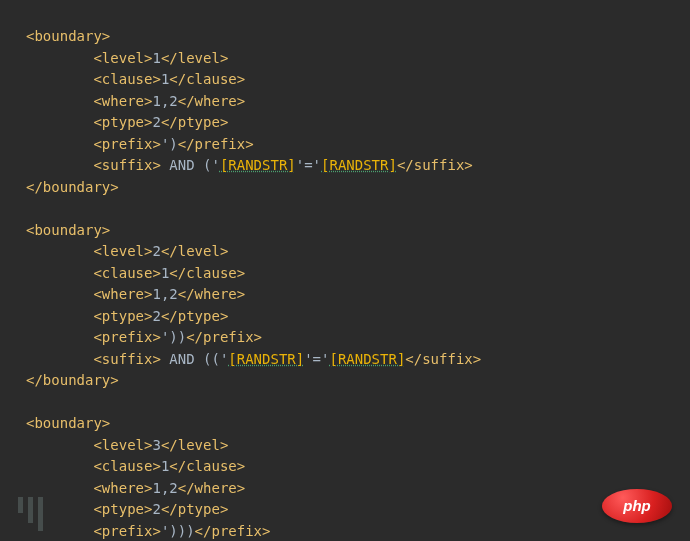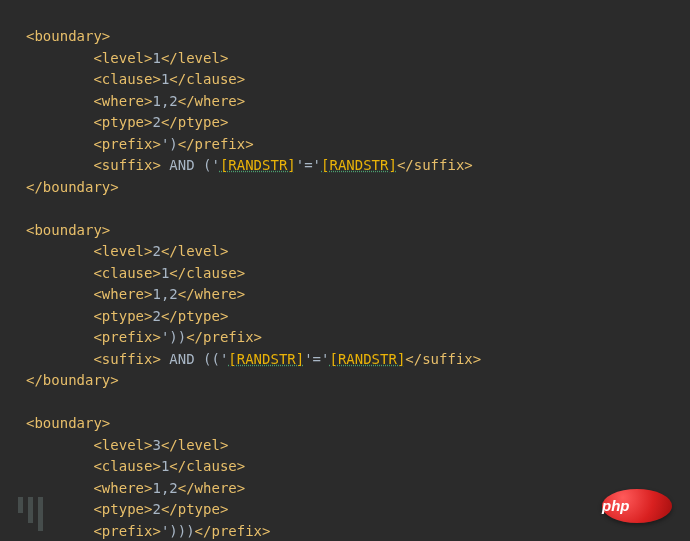--- a/index.html
+++ b/index.html
@@ -54,21 +54,21 @@
   .watermark2 {
     position: absolute;
     right: 18px;
     bottom: 18px;
     width: 70px;
     height: 34px;
     background: radial-gradient(circle at 30% 25%, #ff5a5a 0%, #d92020 55%, #9f0d0d 100%);
     border-radius: 50% / 50%;
     display: flex;
     align-items: center;
-    justify-content: flex-start;
+    justify-content: center;
     font-family: Arial, sans-serif;
     font-size: 15px;
     font-weight: bold;
     font-style: italic;
     color: #ffffff;
     box-shadow: 0 2px 4px rgba(0,0,0,0.4);
     pointer-events: none;
   }
   
   .line { display: block; }

